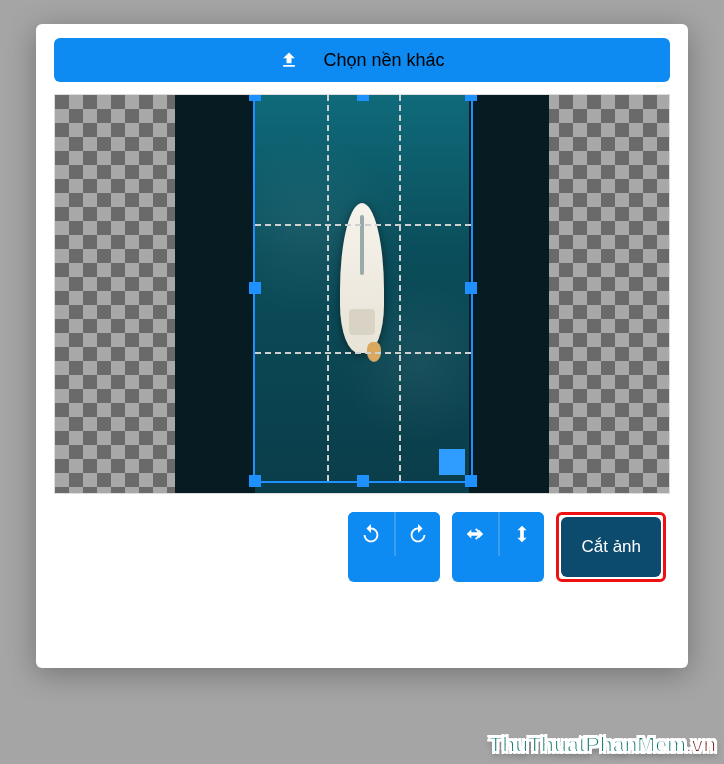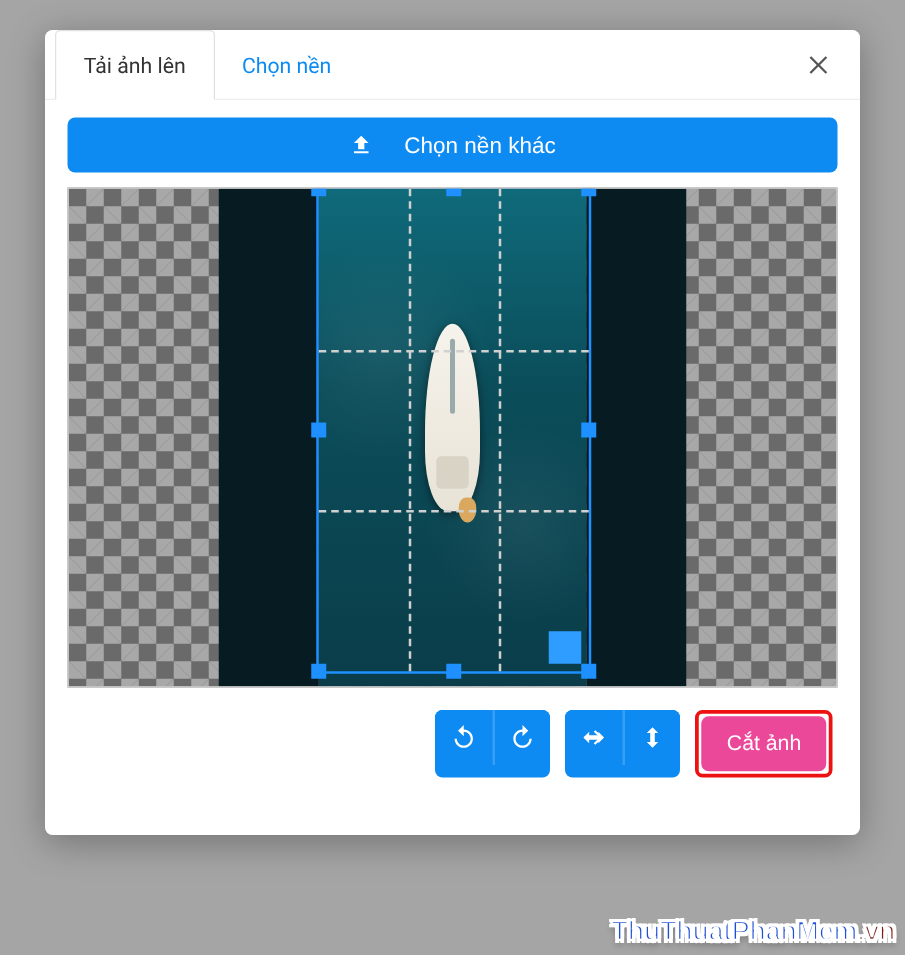--- a/index.html
+++ b/index.html
@@ -17,21 +17,21 @@
   
   .modal { position: absolute; left: 36px; top: 24px; width: 652px; height: 644px; background: #fff; border-radius: 6px; box-shadow: 0 6px 30px rgba(0,0,0,0.3); display: flex; flex-direction: column; }
   .tabs { display: flex; align-items: center; padding: 0 18px 0 8px; border-bottom: 1px solid #eee; position: relative; }
   .tab { padding: 18px 22px 16px; font-size: 17px; cursor: pointer; color: #0d8bf2; }
   .tab.active { color: #333; border: 1px solid #e2e2e2; border-bottom: 1px solid #fff; border-radius: 4px 4px 0 0; margin-bottom: -1px; background: #fff; }
   .close { margin-left: auto; width: 28px; height: 28px; display: flex; align-items: center; justify-content: center; color: #555; cursor: pointer; }
   .close svg { width: 22px; height: 22px; }
 
   .body { padding: 14px 18px 0; flex: 1; display: flex; flex-direction: column; }
 
-  .choose-btn { width: 100%; height: 44px; background: #0d8bf2; color: #ffffff; border: none; border-radius: 6px; font-size: 18px; display: flex; align-items: center; justify-content: center; gap: 24px; cursor: pointer; }
+  .choose-btn { width: 100%; height: 44px; background: #0d8bf2; color: #000000; border: none; border-radius: 6px; font-size: 18px; display: flex; align-items: center; justify-content: center; gap: 24px; cursor: pointer; }
   .choose-btn svg { width: 20px; height: 20px; fill: #fff; }
 
   .canvas-wrap { margin-top: 12px; width: 616px; height: 400px; position: relative; background-image:
       linear-gradient(45deg,#a8a8a8 25%,transparent 25%),
       linear-gradient(-45deg,#a8a8a8 25%,transparent 25%),
       linear-gradient(45deg,transparent 75%,#a8a8a8 75%),
       linear-gradient(-45deg,transparent 75%,#a8a8a8 75%);
     background-size: 28px 28px;
     background-position: 0 0, 0 14px, 14px -14px, -14px 0px;
     background-color: #6a6a6a;
@@ -70,26 +70,26 @@
   .h-l{ left:-6px; top:50%; transform:translateY(-50%);} .h-r{ right:-6px; top:50%; transform:translateY(-50%);}
   .h-t{ top:-6px; left:50%; transform:translateX(-50%);} .h-b{ bottom:-6px; left:50%; transform:translateX(-50%);}  
   .drag-square { position:absolute; right:6px; bottom:6px; width:26px; height:26px; background:#2f9dff; }
 
   
   .toolbar { display:flex; gap:12px; justify-content:flex-end; padding: 18px 4px 0; }
   .btn-group { display:flex; background:#0d8bf2; border-radius:6px; overflow:hidden; }
   .icon-btn { width:46px; height:44px; background:#0d8bf2; border:none; display:flex; align-items:center; justify-content:center; cursor:pointer; }
   .icon-btn svg { width:22px; height:22px; fill:#fff; }
   .btn-group .icon-btn + .icon-btn { border-left: 2px solid rgba(255,255,255,0.18); }
-  .crop-btn { height:44px; padding: 0 20px; background:#ec4899; color:#fff; border:none; border-radius:6px; font-size:17px; cursor:pointer; }
+  .crop-btn { height:60px; padding: 0 20px; background:#0c4a6e; color:#fff; border:none; border-radius:6px; font-size:17px; cursor:pointer; }
   .highlight { border:3px solid #e11; padding:2px; border-radius:6px; }
 
   
   .watermark { position:absolute; right:8px; bottom:6px; font-family: Arial Black, Arial, sans-serif; font-size:22px; letter-spacing:-0.5px; white-space:nowrap; }
-  .watermark .main { color:#1d4ed8; -webkit-text-stroke:2px #fff; text-shadow: 2px 2px 0 #fff, -2px -2px 0 #fff, 2px -2px 0 #fff, -2px 2px 0 #fff, 0 4px 6px rgba(0,0,0,0.4); font-weight:900; }
+  .watermark .main { color:#0f766e; -webkit-text-stroke:2px #fff; text-shadow: 2px 2px 0 #fff, -2px -2px 0 #fff, 2px -2px 0 #fff, -2px 2px 0 #fff, 0 4px 6px rgba(0,0,0,0.4); font-weight:900; }
   .watermark .vn { color:#7f1d1d; -webkit-text-stroke:2px #fff; text-shadow: 2px 2px 0 #fff, -2px -2px 0 #fff, 2px -2px 0 #fff, -2px 2px 0 #fff, 0 4px 6px rgba(0,0,0,0.4); font-weight:900; }
 </style>
 </head>
 <body>
 
 <div class="bg-rows">
   <div class="bg-row">
     <button class="period-btn">Tiết 4</button>
     <button class="period-btn">Tiết 4</button>
     <button class="period-btn">Tiết 4</button>
@@ -99,29 +99,20 @@
     <button class="period-btn">Tiết 5</button>
     <button class="period-btn">Tiết 5</button>
     <button class="period-btn">Tiết 5</button>
     <button class="period-btn">Tiết 5</button>
   </div>
 </div>
 
 <div class="overlay"></div>
 
 <div class="modal">
-  <div class="tabs">
-    <div class="tab active">Tải ảnh lên</div>
-    <div class="tab">Chọn nền</div>
-    <div class="close">
-      <svg viewBox="0 0 24 24">
-          <path fill="currentColor" d="M18.3 5.71 12 12l6.3 6.29-1.41 1.42L10.59 13.4 4.3 19.71 2.88 18.3 9.17 12 2.88 5.71 4.3 4.29 10.59 10.6l6.3-6.3z"></path>
-        </svg>
-    </div>
-  </div>
 
   <div class="body">
     <button class="choose-btn">
       <svg viewBox="0 0 24 24">
           <path d="M9 16v-6H5l7-7 7 7h-4v6H9zm-4 4h14v-2H5v2z"></path>
         </svg>
       <span>Chọn nền khác</span>
     </button>
 
     <div class="canvas-wrap">

